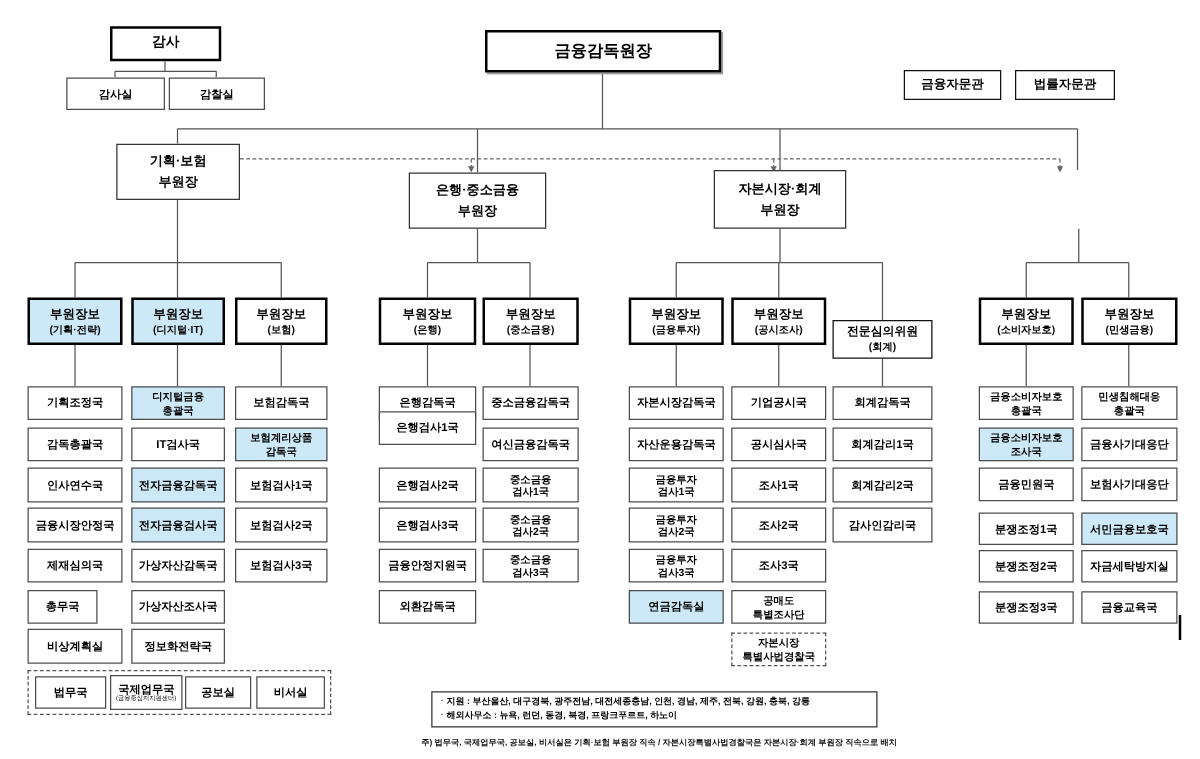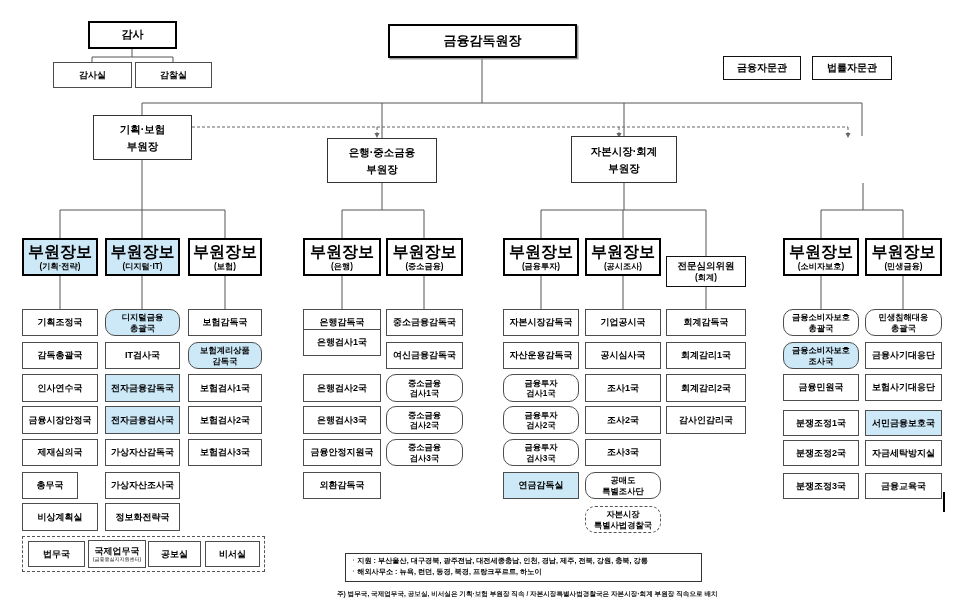--- a/index.html
+++ b/index.html
@@ -12,24 +12,24 @@
   .b2{border:2px solid #000;}
   .b15{border:1.6px solid #111;}
   .b1d{border:1.2px solid #333;}
   .blue{background:#cde9f8;}
   .dashed{border:1px dashed #555;}
   .president{font-size:13px;box-shadow:1.5px 1.5px 0 #9a9a9a;}
   .audit{font-size:11px;}
   .advisor{font-size:10px;}
   .deputy{font-size:10.5px;line-height:1.55;}
   .deputy.small{font-size:9.5px;}
-  .asst-title{font-size:16px;font-weight:700;}
+  .asst-title{font-size:10px;font-weight:700;}
   .asst-sub{font-size:8.2px;font-weight:600;margin-top:1px;}
   .dept{font-size:9px;}
-  .dept.two{font-size:8.3px;line-height:1.25;border-radius:10px;}
+  .dept.two{font-size:8.3px;line-height:1.25;}
   .dept .subtle{font-size:5px;font-weight:400;line-height:1;display:block;}
   .group-dashed{position:absolute;box-sizing:border-box;border:1px dashed #555;}
   .notes{position:absolute;box-sizing:border-box;border:1px solid #333;
          font-size:7.2px;font-weight:700;line-height:1.5;padding:2px 4px;
          white-space:nowrap;}
   .footnote{position:absolute;font-size:6.6px;font-weight:600;color:#111;white-space:nowrap;}
   .stray{position:absolute;background:#000;}
 </style>
 </head>
 <body>

